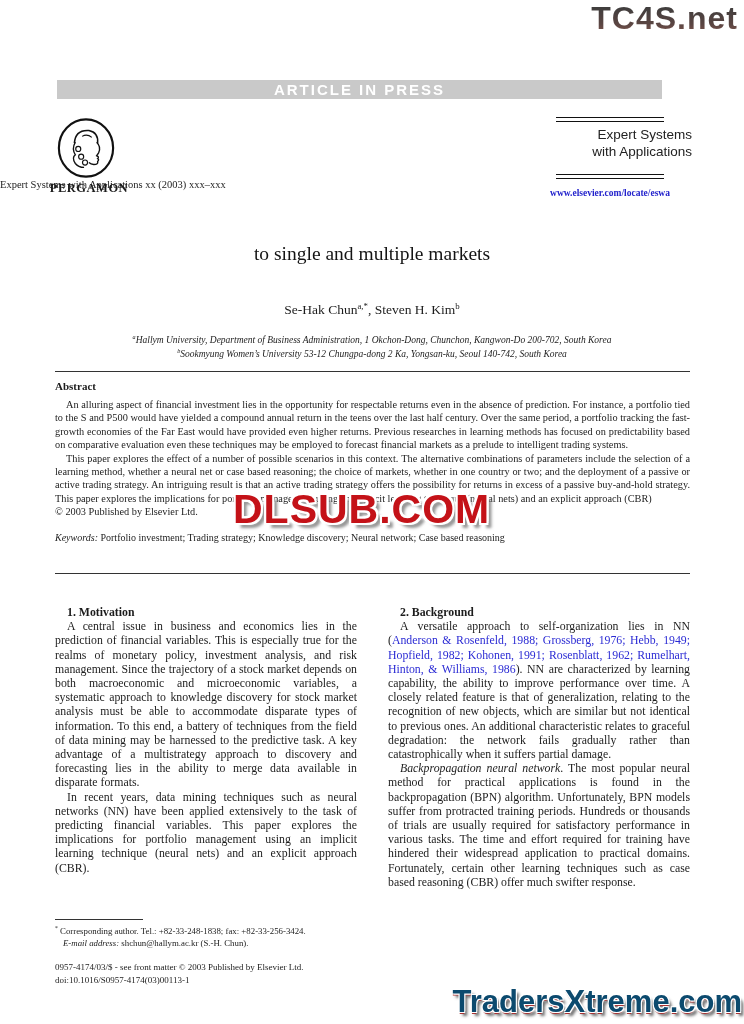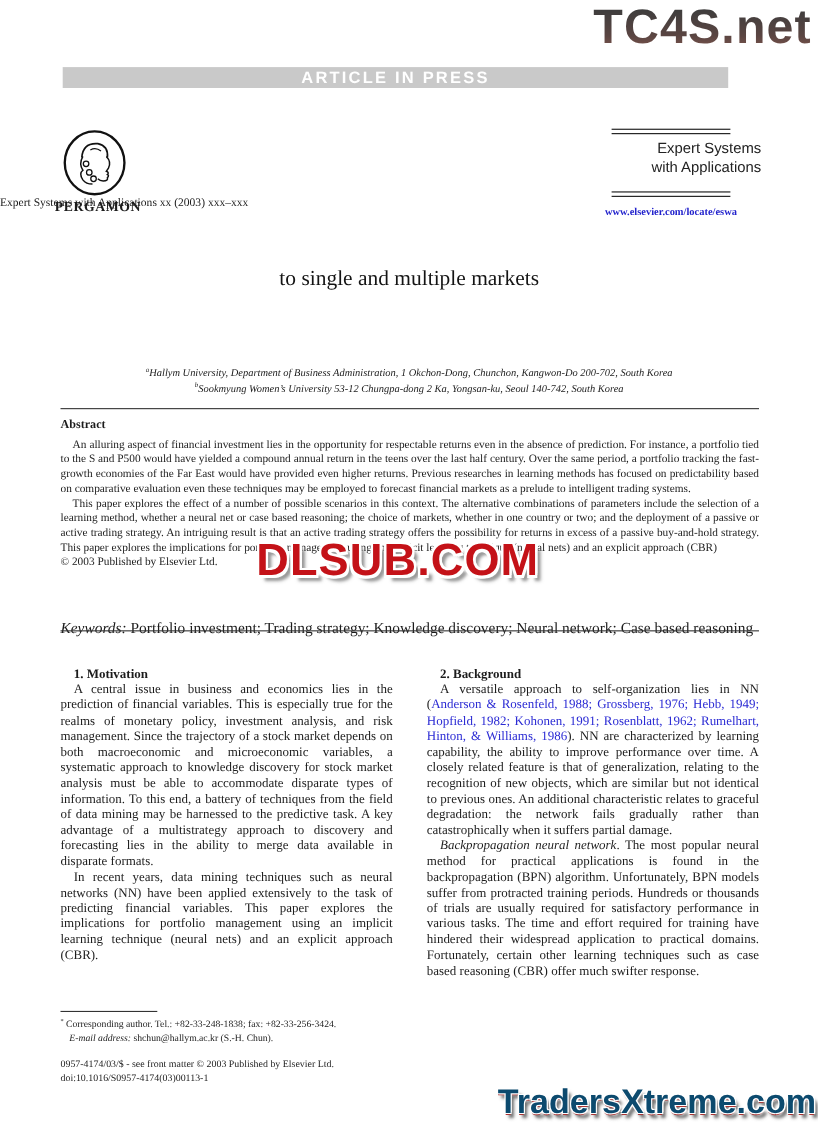--- a/index.html
+++ b/index.html
@@ -1,36 +1,36 @@
 <!DOCTYPE html>
 <html><head>
 <meta charset="utf-8">
 <style>
   html,body{margin:0;padding:0;background:#ffffff;}
   .page{position:relative;width:744px;height:1024px;background:#ffffff;overflow:hidden;
         font-family:"Liberation Serif",serif;color:#1c1c1c;}
 
   
   .wm-top{position:absolute;top:0px;right:6px;font-family:"Liberation Sans",sans-serif;
-          font-weight:bold;font-size:44px;letter-spacing:1px;
+          font-weight:bold;font-size:32px;letter-spacing:1px;
           background:linear-gradient(180deg,#3d3d3d 15%,#5a4542 65%,#8a5a50 100%);
           -webkit-background-clip:text;background-clip:text;color:transparent;
           -webkit-text-fill-color:transparent;}
   .wm-mid{position:absolute;left:233px;top:486px;font-family:"Liberation Sans",sans-serif;
           font-weight:900;font-size:41px;letter-spacing:1px;color:#c41218;
           text-shadow:-2px -2px 0 #fff,2px -2px 0 #fff,-2px 2px 0 #fff,2px 2px 0 #fff,
                       0 -2px 0 #fff,0 2px 0 #fff,-2px 0 0 #fff,2px 0 0 #fff,
                       5px 5px 3px rgba(130,130,130,.85);}
   .wm-bot{position:absolute;right:2px;top:984px;font-family:"Liberation Sans",sans-serif;
           font-weight:bold;font-size:31px;letter-spacing:0px;color:#0c4a6e;
           text-shadow:-1px -1px 0 #fff,1px -1px 0 #fff,-1px 1px 0 #fff,1px 1px 0 #fff,
                       0 2px 0 #a33,3px 4px 3px rgba(70,70,70,.8);}
 
   
-  .banner{position:absolute;left:57px;top:61px;width:605px;height:19px;background:#c9c9c9;
+  .banner{position:absolute;left:57px;top:80px;width:605px;height:19px;background:#c9c9c9;
           display:flex;align-items:center;justify-content:center;}
   .banner span{font-family:"Liberation Sans",sans-serif;font-weight:bold;font-size:15px;
           letter-spacing:2px;color:#ffffff;}
 
   
   .logo{position:absolute;left:55px;top:117px;}
   .pergamon{position:absolute;left:44px;top:181px;width:90px;text-align:center;
           font-weight:bold;font-size:12.5px;letter-spacing:.5px;}
   .jline{position:absolute;left:0;top:179px;width:690px;font-size:10.5px;}
   .jbox-rule{position:absolute;height:3px;border-top:1px solid #111;border-bottom:1px solid #111;
@@ -48,21 +48,21 @@
          font-style:italic;font-size:9.5px;line-height:13.5px;}
 
   .rule{position:absolute;left:55px;width:635px;border-top:1px solid #333;}
 
   
   .abs-h{position:absolute;left:55px;top:380px;font-weight:bold;font-size:11px;}
   .abs{position:absolute;left:55px;top:398px;width:635px;font-size:10.3px;line-height:13.4px;}
   .abs p{margin:0;text-align:justify;text-indent:11px;}
   .abs p.noind{text-indent:0;}
 
-  .kw{position:absolute;left:55px;top:564px;width:635px;font-size:14px;}
+  .kw{position:absolute;left:55px;top:532px;width:635px;font-size:10px;}
 
   
   .col{position:absolute;top:605px;width:302px;font-size:11.8px;line-height:14.2px;}
   .col-l{left:55px;} .col-r{left:388px;}
   .sec-h{font-weight:bold;font-size:11.8px;margin:0 0 19px 0;}
   .col p{margin:0;text-align:justify;text-indent:12px;}
 
   .fn-rule{position:absolute;left:55px;top:919px;width:88px;border-top:1px solid #333;}
   .fn{position:absolute;left:55px;top:926px;width:302px;font-size:8.8px;line-height:11.5px;}
   .fn p{margin:0;} .fn p+p{padding-left:8px;}
@@ -105,20 +105,21 @@
     <div>Expert Systems</div>
     <div>with Applications</div>
   </div>
   <div class="jbox-rule" style="top:174px"></div>
   <div class="jlink">www.elsevier.com/locate/eswa</div>
 
   <div class="title">
     <div>to single and multiple markets</div>
   </div>
 
+  <div class="authors"><span>Se-Hak Chun</span><span class="sup">a,*</span><span>, Steven H. Kim</span><span class="sup">b</span></div>
 
   <div class="affil">
     <div><span class="sup">a</span><span>Hallym University, Department of Business Administration, 1 Okchon-Dong, Chunchon, Kangwon-Do 200-702, South Korea</span></div>
     <div><span class="sup">b</span><span>Sookmyung Women’s University 53-12 Chungpa-dong 2 Ka, Yongsan-ku, Seoul 140-742, South Korea</span></div>
   </div>
 
   <div class="rule" style="top:371px"></div>
 
   <div class="abs-h">Abstract</div>
   <div class="abs">

